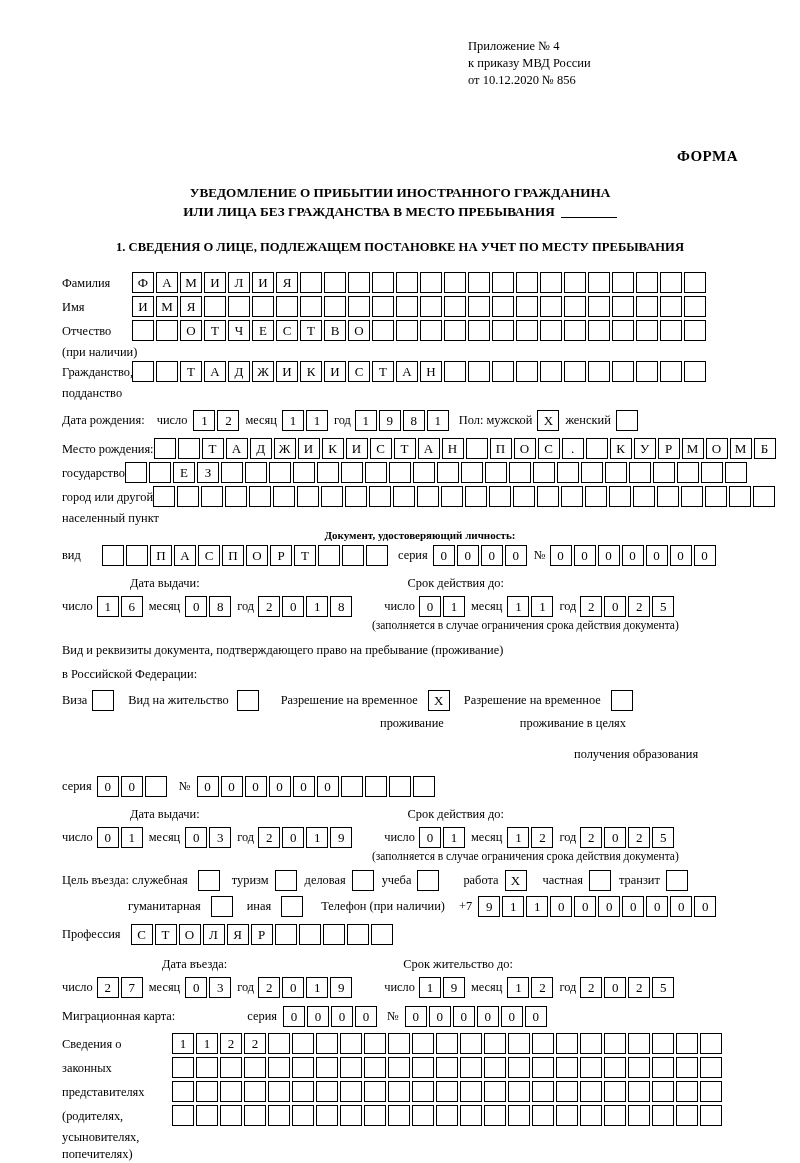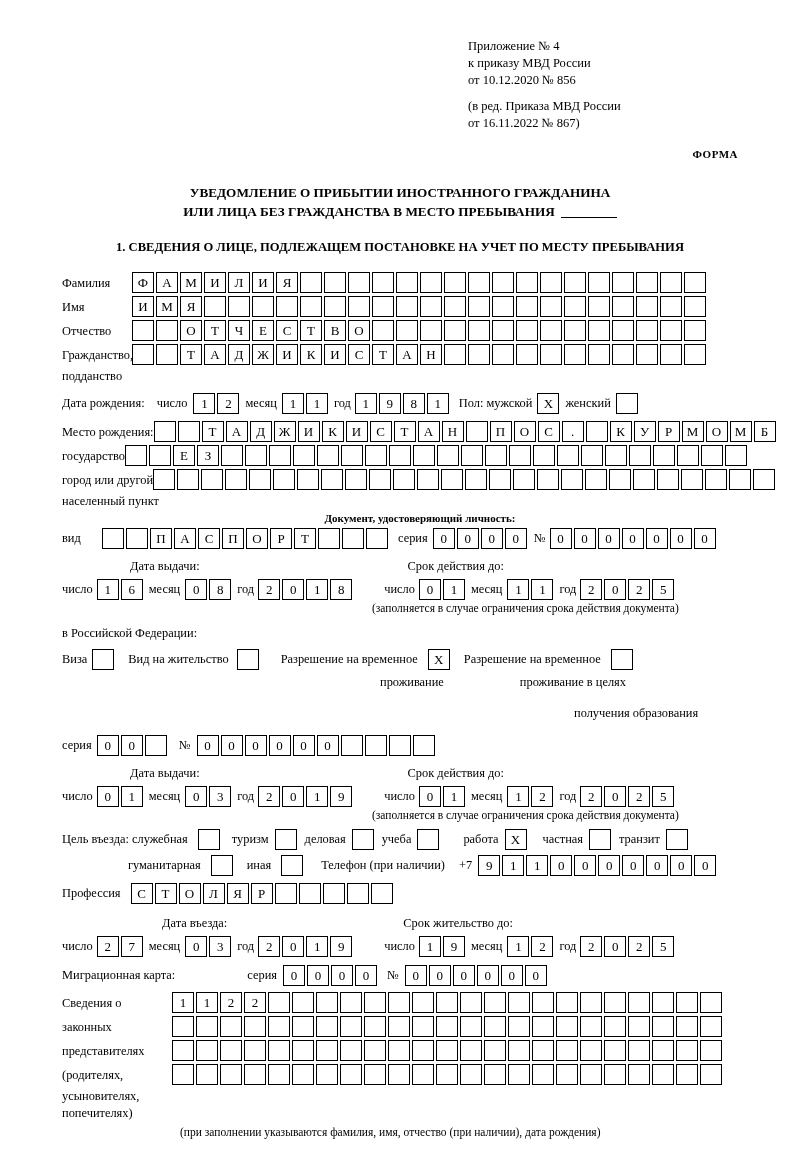--- a/index.html
+++ b/index.html
@@ -28,21 +28,21 @@
     width: 270px;
     font-size: 12.5px;
     line-height: 1.35;
     text-align: left;
   }
   .header-block .grp2 { margin-top: 9px; }
   .forma {
     position: absolute;
     top: 148px;
     right: 62px;
-    font-size: 11px;
+    font-size: 15px;
     font-weight: bold;
     letter-spacing: 0.5px;
   }
   .title {
     position: absolute;
     top: 183px;
     left: 0;
     width: 800px;
     text-align: center;
     font-size: 13.2px;
@@ -106,24 +106,20 @@
 </style>
 </head>
 <body>
 
 <div class="page">
 
   <div class="header-block">
     <div>Приложение № 4</div>
     <div>к приказу МВД России</div>
     <div>от 10.12.2020 № 856</div>
-    <div class="grp2">
-      <div>(в ред. Приказа МВД России</div>
-      <div>от 16.11.2022 № 867)</div>
-    </div>
   </div>
 
   <div class="forma">ФОРМА</div>
 
   <div class="title">
     <div>УВЕДОМЛЕНИЕ О ПРИБЫТИИ ИНОСТРАННОГО ГРАЖДАНИНА</div>
     <div class="ln2"><span>ИЛИ ЛИЦА БЕЗ ГРАЖДАНСТВА В МЕСТО ПРЕБЫВАНИЯ</span><span class="blank"></span></div>
   </div>
 
   <div class="section1">1. СВЕДЕНИЯ О ЛИЦЕ, ПОДЛЕЖАЩЕМ ПОСТАНОВКЕ НА УЧЕТ ПО МЕСТУ ПРЕБЫВАНИЯ</div>
@@ -211,20 +207,23 @@
           <div class="cell"></div>
           <div class="cell"></div>
           <div class="cell"></div>
           <div class="cell"></div>
           <div class="cell"></div>
           <div class="cell"></div>
           <div class="cell"></div>
           <div class="cell"></div>
           <div class="cell"></div>
         </div>
+    </div>
+    <div class="row" style="margin-bottom:1px">
+      <div class="lbl" style="width:70px;line-height:16px">(при наличии)</div>
     </div>
 
     <div class="row">
       <div class="lbl" style="width:70px">Гражданство,</div>
       <div class="cells">
           <div class="cell"></div>
           <div class="cell"></div>
           <div class="cell">Т</div>
           <div class="cell">А</div>
           <div class="cell">Д</div>
@@ -453,20 +452,21 @@
       <div class="cells" style="margin-left:4px">
           <div class="cell">2</div>
           <div class="cell">0</div>
           <div class="cell">2</div>
           <div class="cell">5</div>
         </div>
     </div>
 
     <div class="note" style="margin-left:310px;margin-bottom:8px">(заполняется в случае ограничения срока действия документа)</div>
 
+    <div class="lbl" style="margin-bottom:2px">Вид и реквизиты документа, подтверждающего право на пребывание (проживание)</div>
     <div class="lbl" style="margin-bottom:4px">в Российской Федерации:</div>
 
     <div class="flexrow" style="margin-bottom:1px">
       <div class="lbl">Виза</div>
       <div class="cells" style="margin-left:5px">
           <div class="cell"></div>
         </div>
       <div class="lbl" style="margin-left:12px">Вид на жительство</div>
       <div class="cells" style="margin-left:8px">
           <div class="cell"></div>

